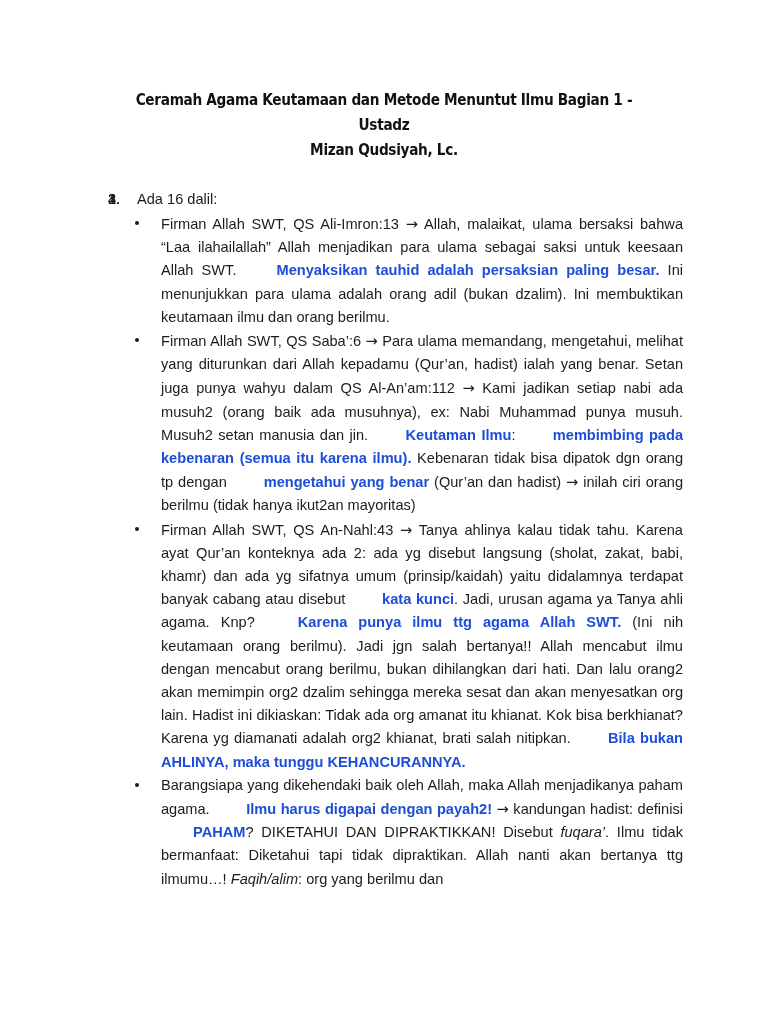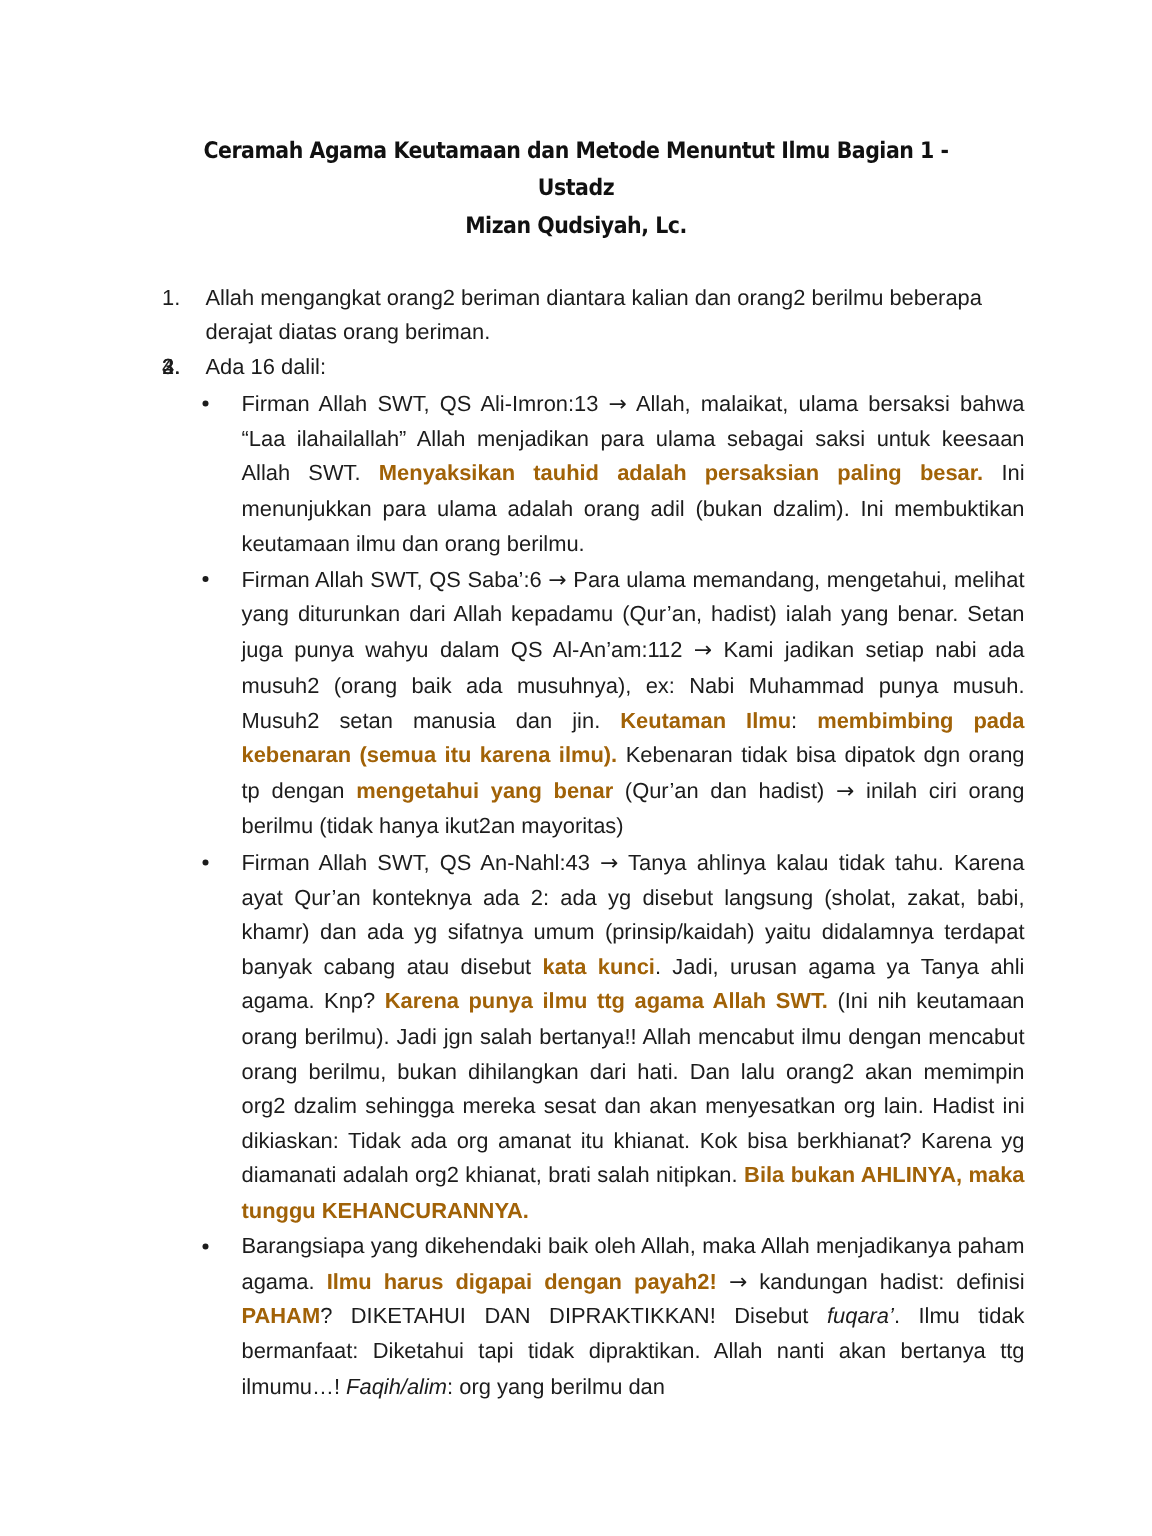--- a/index.html
+++ b/index.html
@@ -84,38 +84,37 @@
   }
   .bullet-item > .dot {
     position: absolute;
     left: 4px;
     top: 9px;
     width: 4px;
     height: 4px;
     border-radius: 50%;
     background: #1c1c1c;
   }
-  b, .b { font-weight: bold; color: #a16207; }
+  b, .b { font-weight: bold; color: #1d4ed8; margin-left: 32px; }
   i, .i { }
   .arrow { font-family: "DejaVu Sans", sans-serif; }
 </style>
 </head>
 <body>
 
 <div class="page">
 
   <div class="doc-title">
     <span>Ceramah Agama Keutamaan dan Metode Menuntut Ilmu Bagian 1 - Ustadz</span><br>
     <span>Mizan Qudsiyah, Lc.</span>
   </div>
 
   <div class="num-list">
     <div class="num-item">
       <span class="marker">1.</span>
-      <span>Allah mengangkat orang2 beriman diantara kalian dan orang2 berilmu beberapa derajat diatas orang beriman.</span>
     </div>
     <div class="num-item">
       <span class="marker">2.</span>
     </div>
     <div class="num-item">
       <span class="marker">3.</span>
     </div>
     <div class="num-item">
       <span class="marker">4.</span>
       <span>Ada 16 dalil:</span>

